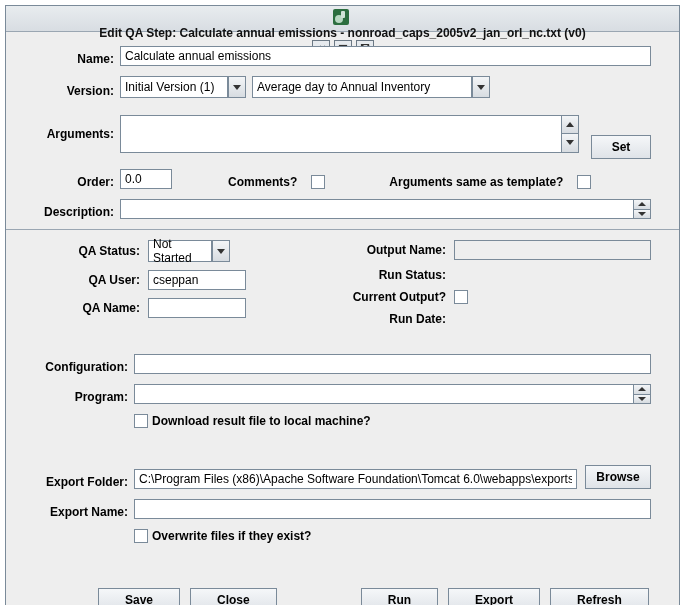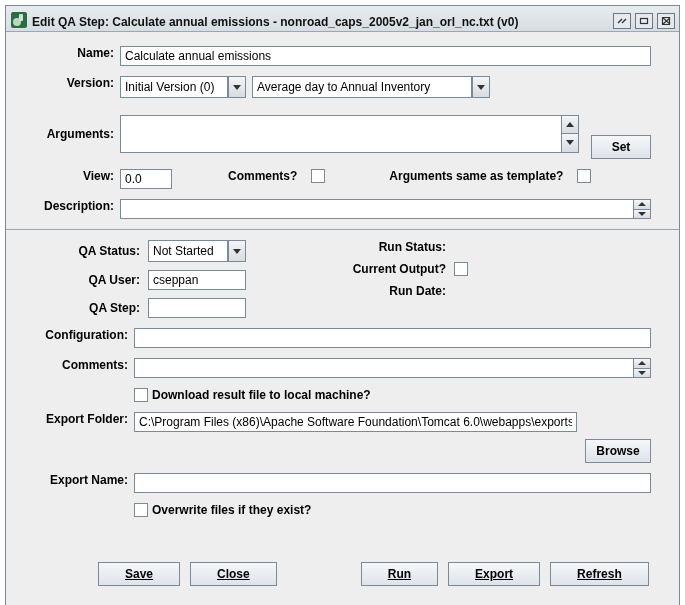--- a/index.html
+++ b/index.html
@@ -13,23 +13,24 @@
   }
   .window {
     width: 675px;
     border: 1px solid #7a8a99;
     background: #eeeeee;
   }
   .titlebar {
     background: linear-gradient(to bottom, #e8ecef 0%, #d8dde2 100%);
     border-bottom: 1px solid #9aa6b2;
     display: flex;
-    align-items: flex-end;
+    align-items: center;
     padding: 2px 4px;
     height: 26px;
+    flex-direction: column;
   }
   .titlebar .app-icon {
     width: 18px; height: 18px;
     margin-right: 4px;
     display: flex; align-items:center; justify-content:center;
   }
   .titlebar .title-text {
     flex: 1;
     font-weight: bold;
     font-size: 12px;
@@ -42,21 +43,21 @@
     background: #e6eaee;
     display:flex; align-items:center; justify-content:center;
     font-size: 10px;
     cursor: pointer;
   }
   .content {
     padding: 14px 28px 10px 28px;
   }
   .row {
     display: flex;
-    align-items: flex-start;
+    align-items: flex-end;
     margin-bottom: 10px;
   }
   .lbl {
     width: 86px;
     text-align: right;
     font-weight: bold;
     padding-right: 6px;
     font-size: 12px;
   }
   .lbl-sm {
@@ -189,21 +190,21 @@
 
     <div class="row">
       <div class="lbl">Name:</div>
       <input class="text-input" style="flex: 1 1 0%;" type="text" value="Calculate annual emissions">
     </div>
 
     <div class="row">
       <div class="lbl">Version:</div>
       <div class="select">
         <div class="sel-body" style="width:108px">
-            <span>Initial Version (0)</span>
+            <span>Initial Version (1)</span>
           </div>
         <div class="sel-btn">
             <div class="tri-down"></div>
           </div>
       </div>
       <div style="width:6px"></div>
       <div class="select">
         <div class="sel-body" style="width:220px">
             <span>Average day to Annual Inventory</span>
           </div>
@@ -224,21 +225,21 @@
           <div class="spin-btn">
               <div class="tri-down"></div>
             </div>
         </div>
       </div>
       <div style="width:12px"></div>
       <div class="btn" style="width:60px">Set</div>
     </div>
 
     <div class="row">
-      <div class="lbl">View:</div>
+      <div class="lbl">Order:</div>
       <input class="text-input" style="width: 52px;" type="text" value="0.0">
       <div style="width:56px"></div>
       <div class="lbl-sm" style="width:auto">Comments?</div>
       <div style="width:8px"></div>
       <div class="checkbox"></div>
       <div style="width:60px"></div>
       <div class="lbl-sm" style="width:auto">Arguments same as template?</div>
       <div style="width:8px"></div>
       <div class="checkbox"></div>
     </div>
@@ -258,58 +259,62 @@
       </div>
     </div>
 
     <hr class="divider">
 
     <div style="display:flex">
       <div style="flex:0 0 280px">
         <div class="status-row">
           <div class="status-lbl">QA Status:</div>
           <div class="select">
-            <div class="sel-body" style="width:80px">
+            <div class="sel-body" style="width:64px">
                 <span>Not Started</span>
               </div>
             <div class="sel-btn">
                 <div class="tri-down"></div>
               </div>
           </div>
         </div>
         <div class="status-row">
           <div class="status-lbl">QA User:</div>
           <input class="text-input" style="width: 98px;" type="text" value="cseppan">
         </div>
         <div class="status-row">
-          <div class="status-lbl">QA Step:</div>
+          <div class="status-lbl">QA Name:</div>
           <input class="text-input" style="width: 98px;" type="text" value="">
         </div>
       </div>
       <div style="flex:1">
+        <div class="status-row">
+          <div class="right-lbl">Output Name:</div>
+          <input class="text-input" style="flex: 1 1 0%; background: rgb(238, 238, 238);" type="text" readonly="" value="">
+        </div>
         <div class="status-row">
           <div class="right-lbl">Run Status:</div>
         </div>
         <div class="status-row">
           <div class="right-lbl">Current Output?</div>
           <div class="checkbox"></div>
         </div>
         <div class="status-row">
           <div class="right-lbl">Run Date:</div>
         </div>
       </div>
     </div>
 
-    <div class="row sect2" style="margin-top:2px">
+    <div class="row sect2" style="margin-top:20px">
       <div class="lbl">Configuration:</div>
       <input class="text-input" style="flex: 1 1 0%;" type="text" value="">
     </div>
 
     <div class="row sect2">
-      <div class="lbl">Comments:</div>
+      <div class="lbl">Program:</div>
       <div class="spinner-input">
         <input class="text-input ti" type="text" value="" style="">
         <div class="spin-stack">
           <div class="spin-btn">
               <div class="tri-up" style="border-bottom-width:4px"></div>
             </div>
           <div class="spin-btn">
               <div class="tri-down" style="border-top-width:4px"></div>
             </div>
         </div>

